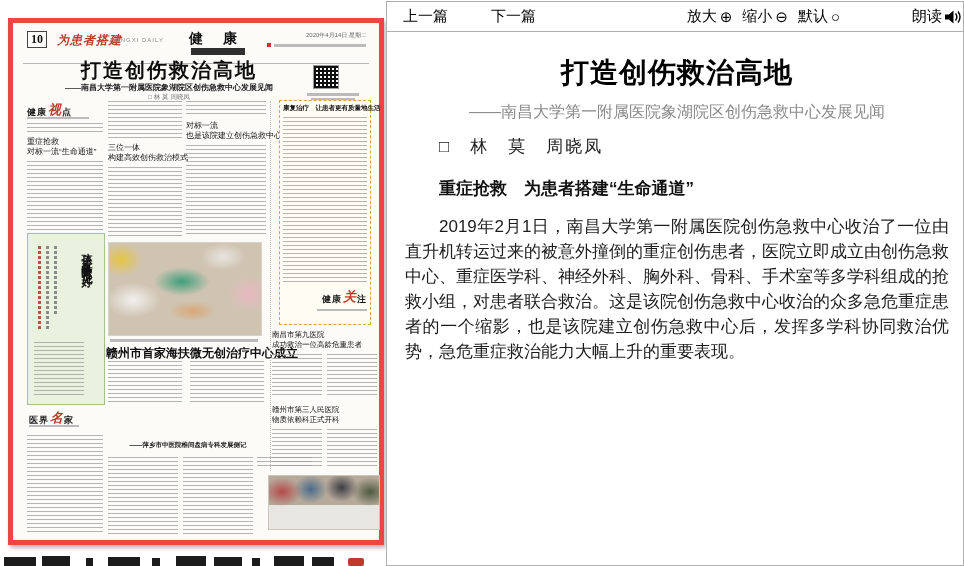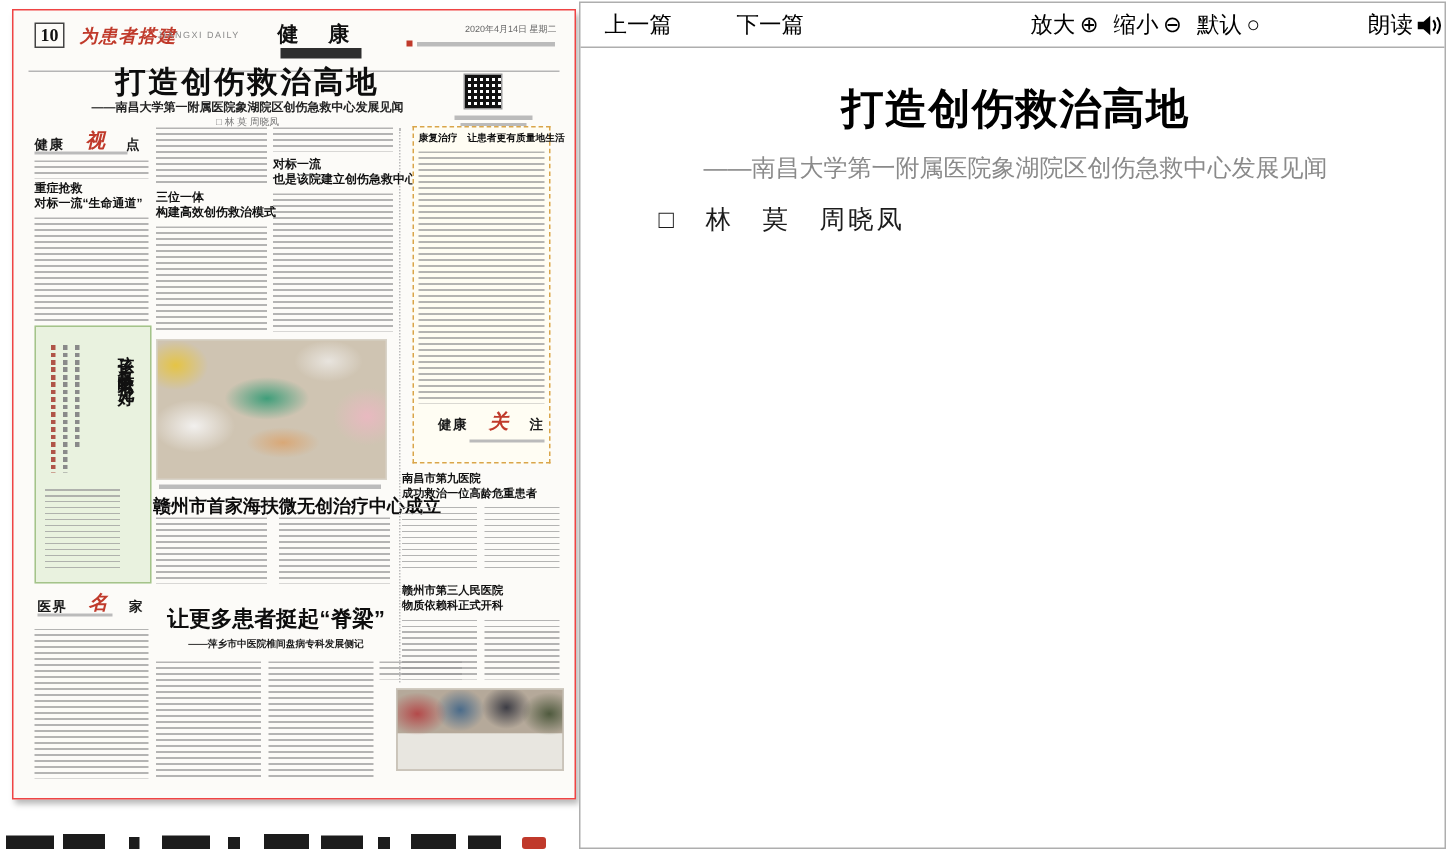--- a/index.html
+++ b/index.html
@@ -3,43 +3,43 @@
 <meta charset="utf-8">
 <style>
   * { margin:0; padding:0; box-sizing:border-box; }
   html,body { width:964px; height:566px; overflow:hidden; background:#fff;
               font-family:"Liberation Sans", sans-serif; }
   #app { position:relative; width:964px; height:566px; background:#fff; overflow:hidden; }
   .abs { position:absolute; }
 
   
   #left-panel { position:absolute; left:0; top:0; width:386px; height:566px; background:#fff; }
-  #paper { position:absolute; left:8px; top:6px; width:376px; height:527px;
-           background:#fcfbf8; border:1px solid #ef4444;
+  #paper { position:absolute; left:8px; top:18px; width:376px; height:527px;
+           background:#fcfbf8; border:5px solid #ef4444;
            box-shadow:2px 3px 4px rgba(0,0,0,.28); cursor:pointer; }
   .tx  { background:repeating-linear-gradient(to bottom,#9c9c9c 0 1px,transparent 1px 4px); opacity:.75; }
   .vtx { background:repeating-linear-gradient(to bottom,#8a8a8a 0 3px,transparent 3px 5px); width:3px; }
   .vtx.red { background:repeating-linear-gradient(to bottom,#b05548 0 3px,transparent 3px 5px); }
   .bar { background:#bbb; }
   .paper-head-rule { border-top:1px solid #b5b5b5; }
   .pageno { border:1px solid #444; padding:0 3px; font:bold 12px "Liberation Serif",serif; color:#111; }
   .masthead { color:#c03a2b; font:bold italic 12px "Liberation Serif",serif; letter-spacing:1px; }
   .masthead-en { color:#8a8a8a; font-size:6px; letter-spacing:1px; }
   .section-title { font-weight:bold; font-size:14px; letter-spacing:8px; color:#111; }
   .section-bar { background:#2e2e2e; }
   .dateline { font-size:6px; color:#666; }
   .p-headline { font-weight:bold; font-size:20px; color:#0d0d0d; text-align:center; letter-spacing:2px; }
   .p-subheadline { font-weight:bold; font-size:8px; color:#222; text-align:center; }
   .p-byline { font-size:6.5px; color:#777; text-align:center; }
   .qr { border:1px solid #999; background-color:#fff;
         background-image:repeating-linear-gradient(0deg,#111 0 2px,transparent 2px 4px),
                          repeating-linear-gradient(90deg,#111 0 2px,#fff 2px 4px); }
-  .colhead { font-weight:bold; color:#111; font-size:8px; line-height:10px; white-space:nowrap; }
+  .colhead { font-weight:normal; color:#111; font-size:8px; line-height:10px; white-space:nowrap; }
   .midhead { font-weight:bold; color:#0d0d0d; font-size:12px; text-align:center; white-space:nowrap; }
-  .logo-row { display:flex; align-items:flex-end; gap:14px; }
+  .logo-row { display:flex; align-items:flex-end; gap:1px; }
   .logo-black { font-weight:bold; font-size:9px; color:#1a1a1a; letter-spacing:1px; }
   .logo-red { font:bold italic 13px "Liberation Serif",serif; color:#c03a2b; }
   .greenbox { background:#e9f2df; border:1px solid #a4c38a; }
   .green-title { writing-mode:vertical-rl; font-weight:bold; font-size:11px; letter-spacing:3px; color:#111; }
   .creambox { background:#fffdf3; border:1px dashed #d9a54a; padding:3px; }
   .boxhead { font-weight:bold; font-size:6.5px; color:#0d0d0d; white-space:nowrap; }
   .photo1 { background-color:#cfc4b2;
     background-image:
       radial-gradient(ellipse 22% 28% at 8% 18%, #e5c445, transparent 65%),
       radial-gradient(ellipse 30% 25% at 48% 42%, #3f9e7a, transparent 62%),
@@ -137,21 +137,20 @@
       <div class="abs colhead" style="left:173px;top:98px;">对标一流</div>
       <div class="abs colhead" style="left:173px;top:108px;">也是该院建立创伤急救中心后</div>
       <div class="abs tx" style="left:173px;top:122px;width:80px;height:92px;"></div>
 
       <div class="abs photo1" style="left:95px;top:219px;width:154px;height:94px;"></div>
       <div class="abs bar" style="left:97px;top:316px;width:148px;height:2.5px;"></div>
       <div class="abs midhead" style="left:93px;top:322px;width:160px;">赣州市首家海扶微无创治疗中心成立</div>
       <div class="abs tx" style="left:95px;top:338px;width:74px;height:44px;"></div>
       <div class="abs tx" style="left:177px;top:338px;width:74px;height:44px;"></div>
 
-      <div class="abs" style="left:80px;top:396px;width:190px;text-align:center;font-weight:bold;font-size:14.5px;color:#0d0d0d;">让更多患者挺起“脊梁”</div>
       <div class="abs" style="left:80px;top:418px;width:190px;text-align:center;font-weight:bold;font-size:6.5px;color:#222;">——萍乡市中医院椎间盘病专科发展侧记</div>
       <div class="abs tx" style="left:95px;top:434px;width:70px;height:78px;"></div>
       <div class="abs tx" style="left:170px;top:434px;width:70px;height:78px;"></div>
       <div class="abs tx" style="left:244px;top:434px;width:55px;height:12px;"></div>
 
       <div class="abs" style="left:257px;top:78px;height:370px;border-left:1px dotted #bbb;"></div>
 
       <div class="abs creambox" style="left:266px;top:77px;width:92px;height:225px;">
         <div class="boxhead">康复治疗　让患者更有质量地生活</div>
         <div class="tx" style="width:84px;height:168px;margin-top:4px;"></div>
@@ -212,16 +211,18 @@
           <polygon points="0,4.5 4,4.5 8.5,0.5 8.5,13.5 4,9.5 0,9.5" fill="#000"></polygon>
           <path d="M10.5 3.5 q2.8 3.5 0 7" stroke="#000" stroke-width="1.4" fill="none"></path>
           <path d="M13 1.5 q4 5.5 0 11" stroke="#000" stroke-width="1.4" fill="none"></path>
         </svg>
       </span>
     </div>
     <div id="reader-content">
       <div class="r-title">打造创伤救治高地</div>
       <div class="r-subtitle">——南昌大学第一附属医院象湖院区创伤急救中心发展见闻</div>
       <div class="r-byline">□　林　莫　周晓凤</div>
+      <p class="r-h">重症抢救　为患者搭建“生命通道”</p>
+      <p class="r-para">2019年2月1日，南昌大学第一附属医院创伤急救中心收治了一位由直升机转运过来的被意外撞倒的重症创伤患者，医院立即成立由创伤急救中心、重症医学科、神经外科、胸外科、骨科、手术室等多学科组成的抢救小组，对患者联合救治。这是该院创伤急救中心收治的众多急危重症患者的一个缩影，也是该院建立创伤急救中心后，发挥多学科协同救治优势，急危重症救治能力大幅上升的重要表现。</p>
 
     </div>
   </div>
 </div>
 
 </body></html>

